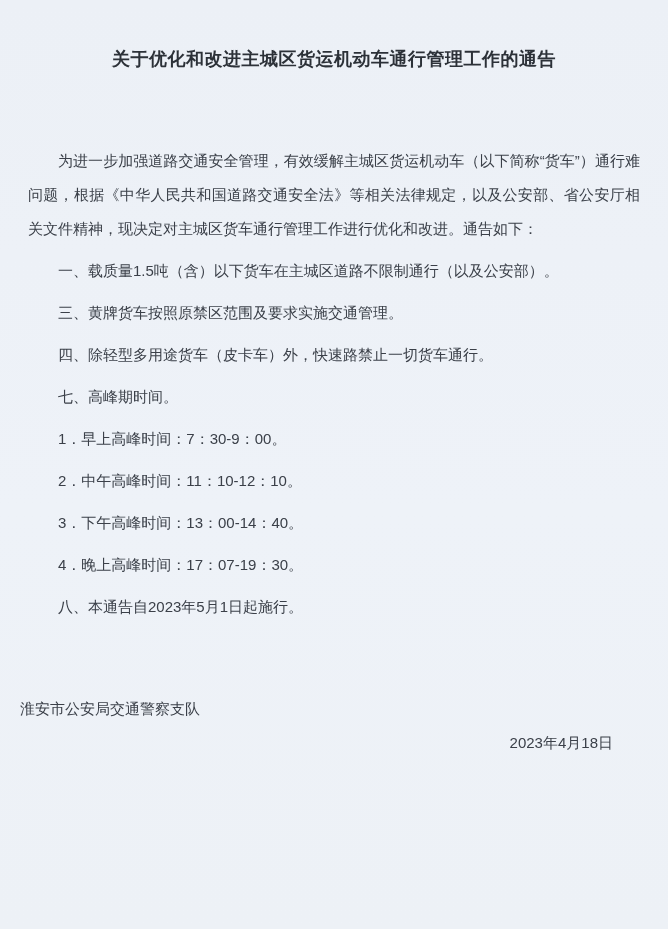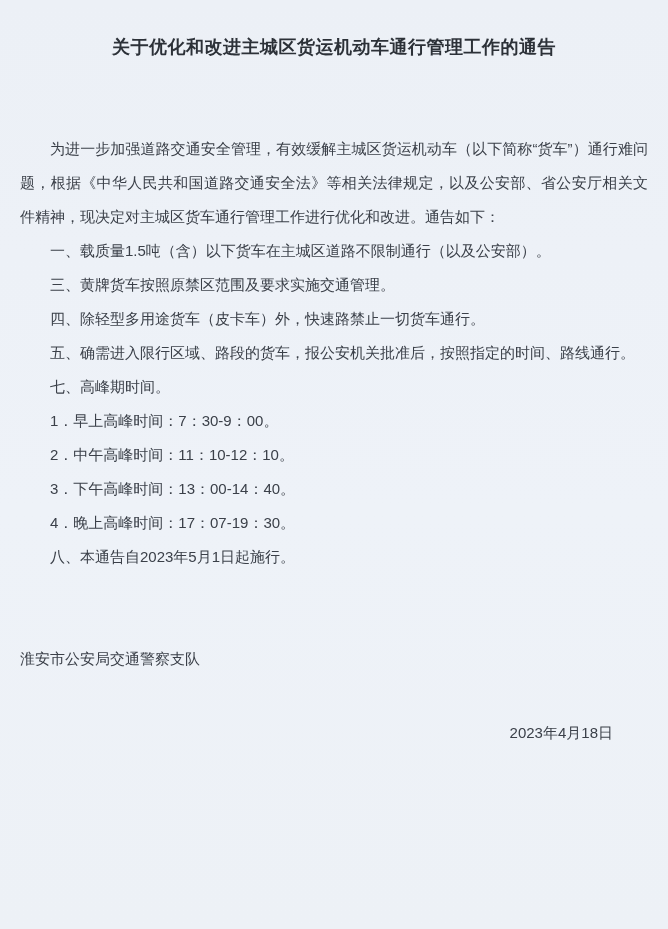--- a/index.html
+++ b/index.html
@@ -12,76 +12,74 @@
     width: 668px;
     height: 929px;
     margin: 0 auto;
     background: #edf1f7;
     background: linear-gradient(180deg, #ecf0f6 0%, #eef2f8 55%, #edf1f6 100%);
     font-family: "Liberation Sans", "DejaVu Sans", sans-serif;
     color: #3b4049;
     overflow: hidden;
   }
   .doc-title {
-    margin: 4px;
+    margin: 16px;
     padding: 30px 20px 0 20px;
     text-align: center;
     font-size: 18px;
     line-height: 26px;
     font-weight: 700;
     color: #2c3138;
     letter-spacing: 0.5px;
   }
   .doc-body {
     margin-top: 72px;
     padding: 0 20px;
     font-size: 15px;
     line-height: 34px;
     font-weight: 500;
     text-align: justify;
   }
   .para {
-    margin: 0;
+    margin: 8px;
     text-indent: 2em;
   }
   .closing {
     margin-top: 34px;
   }
   .sig-line {
     margin-top: 68px;
     text-align: left;
     padding-right: 22px;
     line-height: 34px;
   }
   .date-line {
     text-align: right;
     padding-right: 35px;
     line-height: 34px;
-    margin-top: 40px;
   }
 </style>
 </head>
 <body>
 
 <div class="page">
 
   <h1 class="doc-title">关于优化和改进主城区货运机动车通行管理工作的通告</h1>
 
   <div class="doc-body">
 
     <p class="para">为进一步加强道路交通安全管理，有效缓解主城区货运机动车（以下简称“货车”）通行难问题，根据《中华人民共和国道路交通安全法》等相关法律规定，以及公安部、省公安厅相关文件精神，现决定对主城区货车通行管理工作进行优化和改进。通告如下：</p>
 
     <p class="para">一、载质量1.5吨（含）以下货车在主城区道路不限制通行（以及公安部）。</p>
 
 
     <p class="para">三、黄牌货车按照原禁区范围及要求实施交通管理。</p>
 
     <p class="para">四、除轻型多用途货车（皮卡车）外，快速路禁止一切货车通行。</p>
 
-    <p class="para">五、确需进入限行区域、路段的货车，报公安机关批准后，按照指定的时间、路线通行。</p>
 
 
     <p class="para">七、高峰期时间。</p>
 
     <p class="para">1．早上高峰时间：7：30-9：00。</p>
 
     <p class="para">2．中午高峰时间：11：10-12：10。</p>
 
     <p class="para">3．下午高峰时间：13：00-14：40。</p>
 

